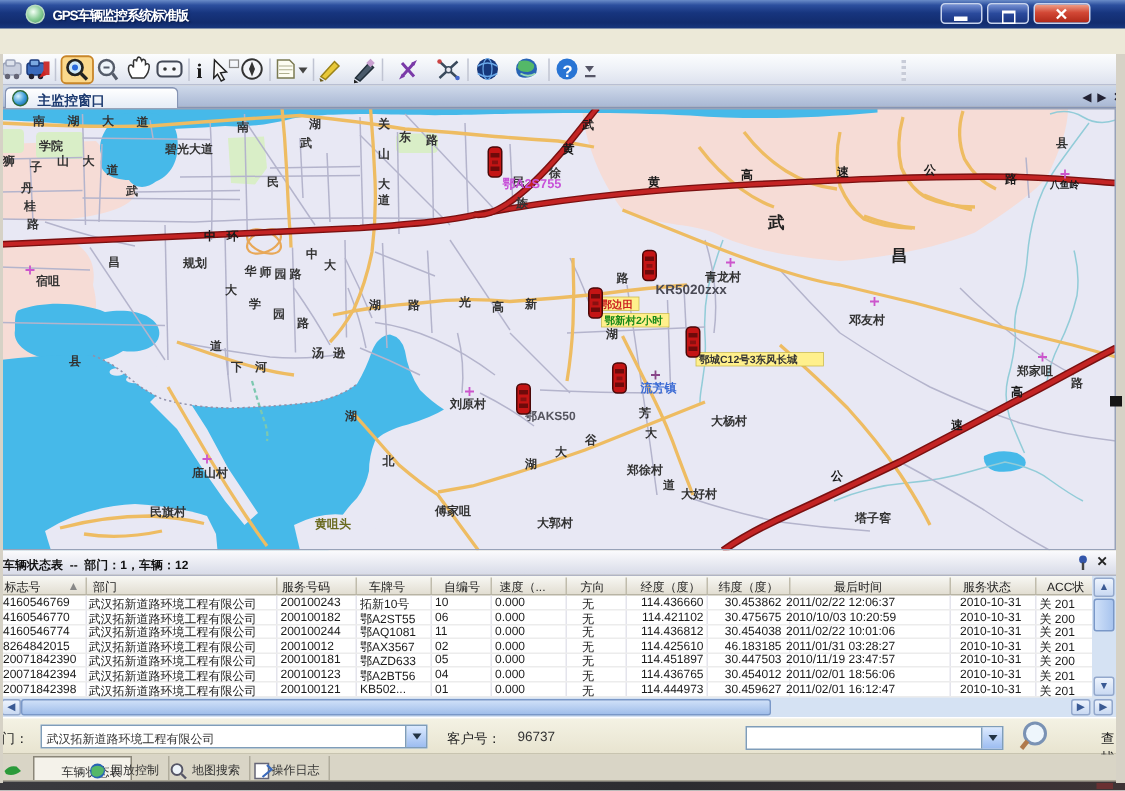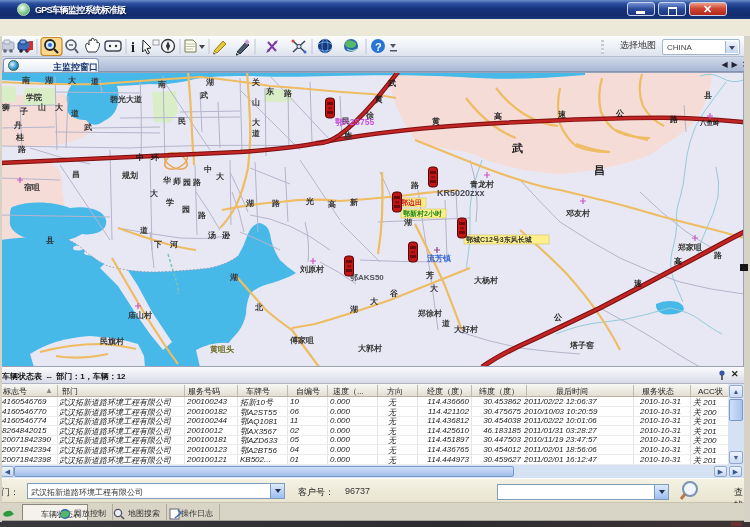--- a/index.html
+++ b/index.html
@@ -22,34 +22,34 @@
 
 #menubar{left:0;top:19px;width:750px;height:17px;background:linear-gradient(180deg,#f4f2ea,#e6e2d6);border-bottom:1px solid #c9c5b6;color:#1a1a2e;font-size:10px;display:flex;align-items:center;padding-left:8px;gap:17px;white-space:nowrap;}
 
 #toolbar{left:0;top:36px;width:750px;height:21px;background:linear-gradient(180deg,#fcfdfe 0%,#eef1f7 50%,#dde2ee 100%);border-bottom:1px solid #b9bfd2;}
 #tb-right{left:620px;top:39px;width:130px;height:17px;font-size:9px;color:#333;}
 #map-combo{position:absolute;left:42px;top:0px;width:78px;height:16px;background:#fff;border:1px solid #9eb6ce;border-radius:2px;font-size:8px;color:#444;padding:3px 0 0 4px;}
 #map-combo-btn{position:absolute;right:1px;top:1px;width:13px;height:12px;background:linear-gradient(180deg,#f2f6fc,#c6d6ee);border-left:1px solid #9eb6ce;}
 #map-combo-btn:after{content:"";position:absolute;left:3px;top:5px;border:3px solid transparent;border-top:4px solid #446;}
 
 #tabbar{left:0;top:57px;width:744px;height:15px;background:linear-gradient(180deg,#cfd9ea,#a9b8d4);border-bottom:1px solid #8694b4;}
-#tab1{left:3px;top:58px;width:96px;height:14px;background:linear-gradient(180deg,#ffffff,#dbe4f2);border:1px solid #8694b4;border-bottom:none;border-radius:4px 4px 0 0;font-size:9px;font-weight:bold;color:#1c3a70;padding:2px 0 16px 21px;text-align:right;}
+#tab1{left:3px;top:58px;width:116px;height:14px;background:linear-gradient(180deg,#ffffff,#dbe4f2);border:1px solid #8694b4;border-bottom:none;border-radius:4px 4px 0 0;font-size:9px;font-weight:bold;color:#1c3a70;padding:2px 0 16px 21px;}
 #tab1-ico{left:8px;top:60px;width:11px;height:11px;border-radius:50%;background:radial-gradient(circle at 35% 35%,#d8f4ff,#3a9ad8 55%,#16548c);border:1px solid #2a6a3a;}
 .tbarrow{top:59px;width:11px;height:11px;font-size:8px;color:#223;text-align:center;line-height:11px;}
 
 #rframe{left:744px;top:36px;width:6px;height:486px;background:#d6d2c6;}
 
 #cap{left:0;top:367px;width:744px;height:17px;background:linear-gradient(180deg,#fbfbfd,#d8dbe8);border-bottom:1px solid #b0b4c4;font-size:8px;font-weight:bold;color:#111;padding:4px 0 0 2px;}
 #cap-x{left:731px;top:369px;width:10px;height:11px;color:#222;font-size:9px;font-weight:bold;}
 
 #grid{left:0;top:384px;width:728px;height:81px;background:#fff;font-size:8px;color:#1a1a1a;}
 #ghead{position:absolute;left:0;top:0;width:728px;height:13px;background:linear-gradient(180deg,#f8f8f4,#e2ded2);border-bottom:1px solid #b8b4a4;}
 .hsep{position:absolute;top:1px;width:1px;height:11px;background:#c0bcac;}
 .hlab{position:absolute;top:2px;color:#222;}
-.grow{position:absolute;left:0;width:728px;height:10px;border-bottom:1px solid #ececec;font-style:italic;}
+.grow{position:absolute;left:0;width:728px;height:10px;border-bottom:1px solid #ececec;}
 .grow span{position:absolute;top:0px;white-space:nowrap;}
 .g0{left:2px;}.g1{left:59px;}.g2{left:187px;}.g3{left:240px;}.g4{left:290px;}
 .g5{left:330px;width:38px;text-align:left;}.g6{left:388px;}.g7{left:422px;width:47px;text-align:right;}
 .g8{left:475px;width:46px;text-align:right;}.g9{left:524px;}.g10{left:640px;}.g11{left:693px;}
 
 #vscroll{left:728px;top:384px;width:16px;height:81px;background:#d5e2f3;}
 .sbtn{position:absolute;width:14px;height:13px;left:1px;background:linear-gradient(180deg,#eef4fd,#c9d9f2);border:1px solid #93a8cc;border-radius:2px;color:#3a5a94;font-size:7px;text-align:center;line-height:12px;}
 #vthumb{position:absolute;left:1px;top:15px;width:14px;height:22px;background:linear-gradient(90deg,#cfe0f8,#a8c4ee);border:1px solid #7a98c8;border-radius:2px;}
 #hscroll{left:0;top:465px;width:744px;height:13px;background:#d5e2f3;}
 #hthumb{position:absolute;left:14px;top:1px;width:500px;height:11px;background:linear-gradient(180deg,#cfe0f8,#a0beea);border:1px solid #7a98c8;border-radius:2px;}
@@ -134,21 +134,20 @@
         <path d="M347 13 Q352 16 357 13" stroke="#9adcb0" stroke-width="1.2" fill="none"></path>
         <path d="M342 13 Q351 21 361 11" stroke="#e8eef8" stroke-width="1.4" fill="none"></path>
 <line x1="366" y1="3" x2="366" y2="18" stroke="#c0c4d2"></line>
 <circle cx="378" cy="10" r="7" fill="#2874d4"></circle>
         <text x="375" y="15" font-size="11" font-weight="bold" fill="#fff">?</text>
 <path d="M390 8 L396 8 L393 12 Z" fill="#556"></path>
         <rect x="390" y="14" width="7" height="1.5" fill="#556"></rect>
 </svg></div>
   <div class="abs" style="left:601px;top:40px;width:3px;height:14px;background:repeating-linear-gradient(180deg,#c8ccd8 0 2px,#eef0f6 2px 4px);"></div>
   <div class="abs" style="left:745px;top:38px;width:4px;height:17px;background:#dde2ee;border-left:1px solid #b8bfd2;"></div>
-  <div class="abs" id="tb-right">选择地图<div id="map-combo">CHINA<div id="map-combo-btn"></div></div></div>
 
   <div class="abs" id="tabbar"></div>
   <div class="abs" id="tab1">主监控窗口</div>
   <div class="abs" id="tab1-ico"></div>
   <div class="abs tbarrow" style="left:719px;">◀</div>
   <div class="abs tbarrow" style="left:729px;">▶</div>
   <div class="abs tbarrow" style="left:740px;font-weight:bold;">✕</div>
 
   <svg class="abs" id="map" style="left:0;top:72px;" width="744" height="295">
 <rect x="0" y="0" width="744" height="295" fill="#e8e8f4"></rect>

